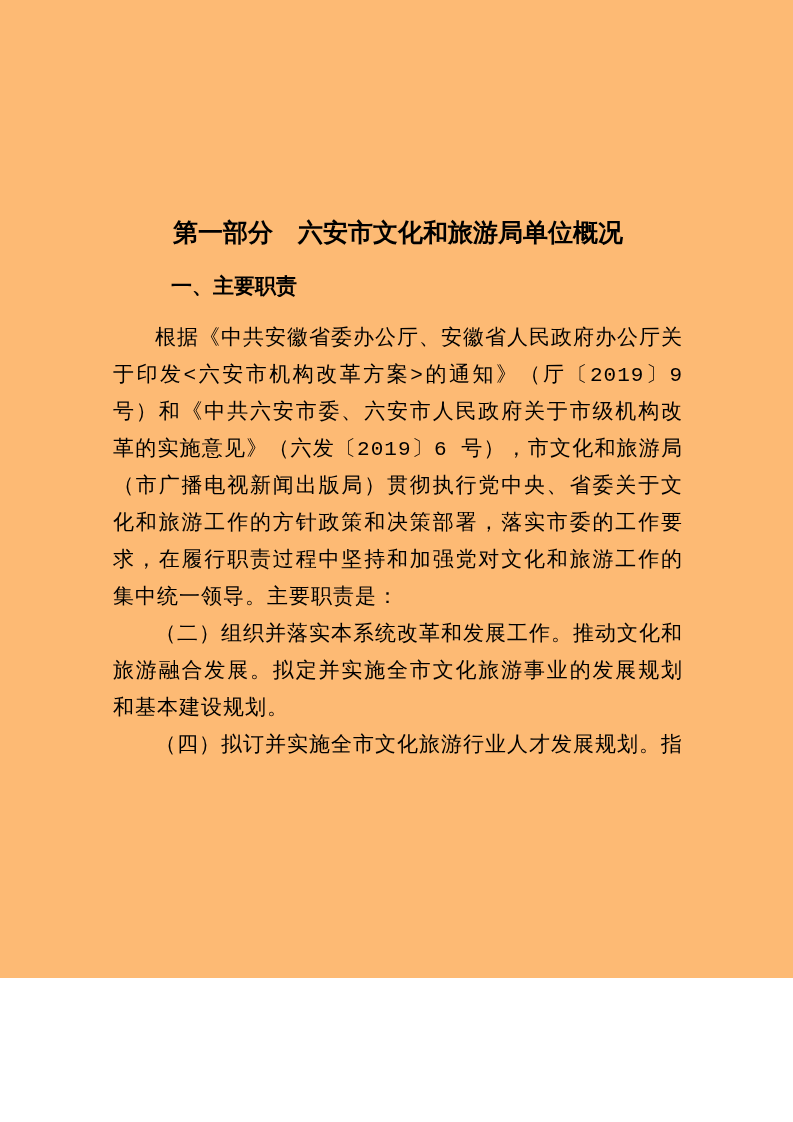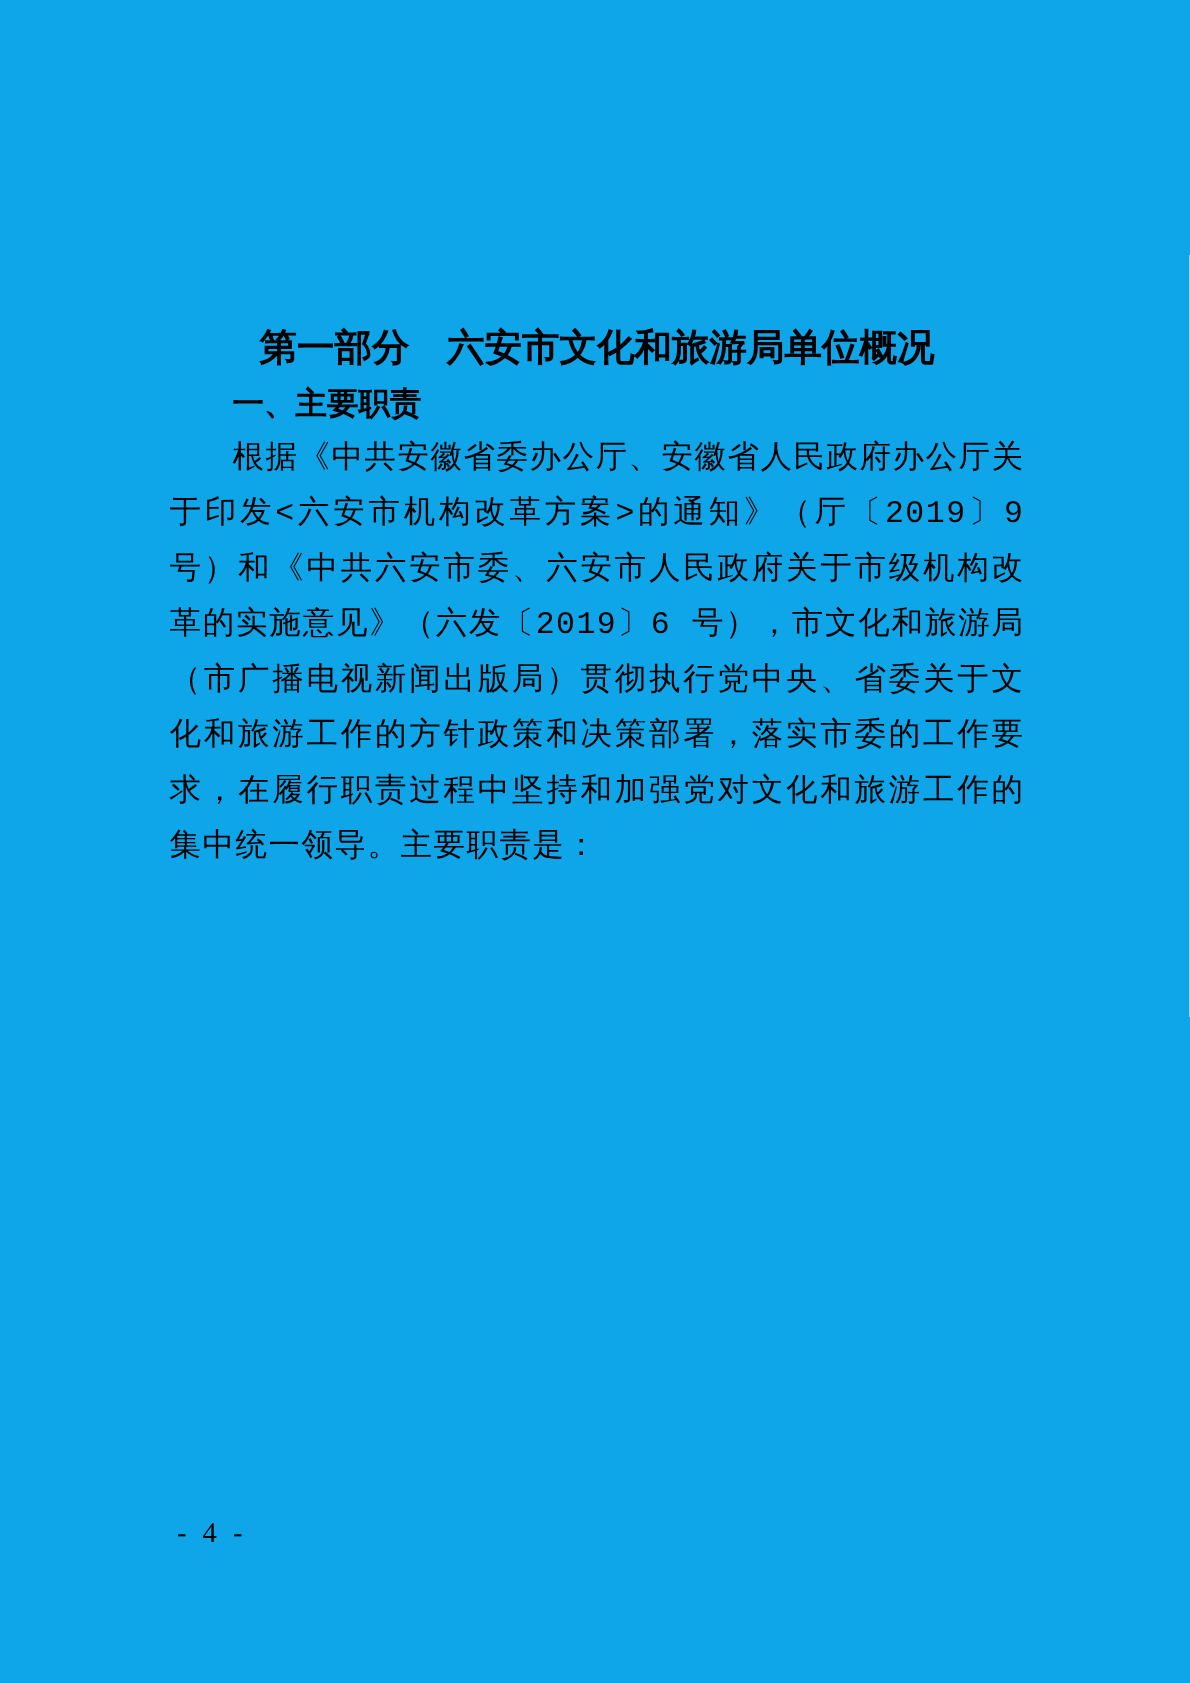--- a/index.html
+++ b/index.html
@@ -3,22 +3,22 @@
   <meta charset="utf-8">
   <style>
     html, body {
       margin: 0;
       padding: 0;
       background: #ffffff;
     }
     .page {
       position: relative;
       width: 793px;
-      height: 1122px;
-      background: #0ea5e9;
+      height: 978px;
+      background: #fdba74;
       color: #000000;
       overflow: hidden;
     }
     .content {
       position: absolute;
       left: 113px;
       top: 213px;
       width: 570px;
     }
     .doc-title {
@@ -28,21 +28,21 @@
       line-height: 38px;
       text-align: center;
       margin: 0;
       white-space: nowrap;
     }
     .section-heading {
       font-family: "Liberation Sans", sans-serif;
       font-weight: bold;
       font-size: 21px;
       line-height: 37px;
-      margin: 0;
+      margin: 16px;
       text-indent: 2em;
     }
     .body-para {
       font-family: Liberation Mono, monospace;
       font-size: 21px;
       line-height: 37px;
       margin: 0;
       text-indent: 2em;
       text-align: justify;
       text-justify: inter-ideograph;
@@ -59,15 +59,17 @@
     }
   </style>
 </head>
 <body>
 
 <div class="page">
   <div class="content">
     <h1 class="doc-title">第一部分　六安市文化和旅游局单位概况</h1>
     <h2 class="section-heading">一、主要职责</h2>
     <p class="body-para">根据《中共安徽省委办公厅、安徽省人民政府办公厅关于印发&lt;六安市机构改革方案&gt;的通知》（厅〔2019〕9 号）和《中共六安市委、六安市人民政府关于市级机构改革的实施意见》（六发〔2019〕6 号），市文化和旅游局（市广播电视新闻出版局）贯彻执行党中央、省委关于文化和旅游工作的方针政策和决策部署，落实市委的工作要求，在履行职责过程中坚持和加强党对文化和旅游工作的集中统一领导。主要职责是：</p>
+    <p class="body-para">（二）组织并落实本系统改革和发展工作。推动文化和旅游融合发展。拟定并实施全市文化旅游事业的发展规划和基本建设规划。</p>
+    <p class="body-para">（四）拟订并实施全市文化旅游行业人才发展规划。指</p>
   </div>
   <div class="page-number">- 4 -</div>
 </div>
 
 </body></html>

